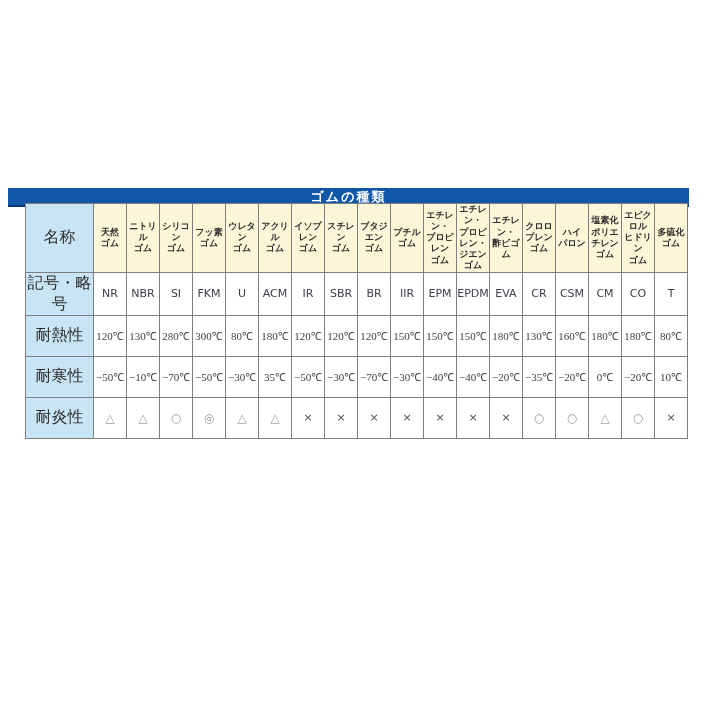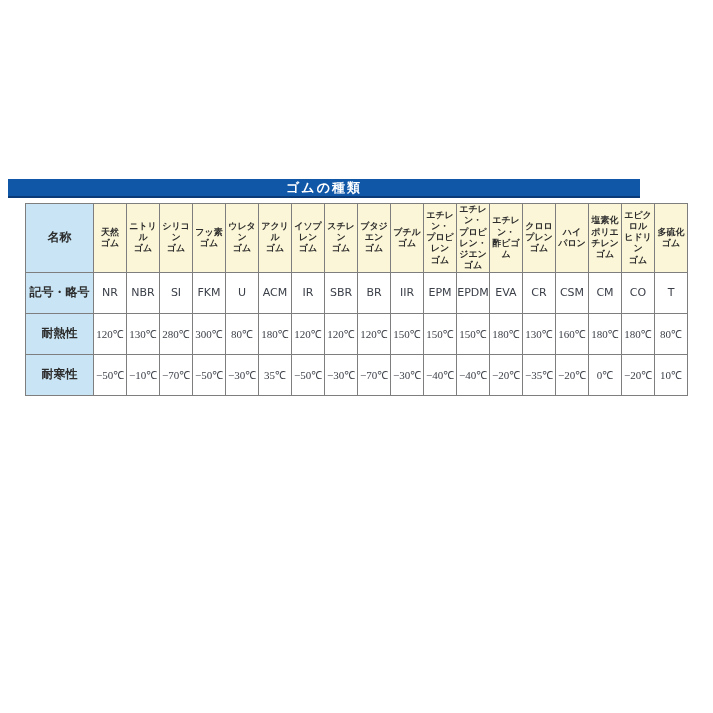--- a/index.html
+++ b/index.html
@@ -1,27 +1,27 @@
 <!DOCTYPE html>
 <html style="--title-bar: #1157a8; --title-edge: #0a3a78; --label-bg: #c9e5f5; --header-bg: #fbf6d7;"><head>
 <meta charset="utf-8">
 <style>
   html,body{margin:0;padding:0;background:#ffffff;}
   .page{position:relative;width:713px;height:713px;background:#ffffff;overflow:hidden;
         font-family:"DejaVu Sans","Liberation Sans",sans-serif;}
-  .title-bar{position:absolute;left:8px;top:179px;width:632px;height:17px;
+  .title-bar{position:absolute;left:8px;top:188px;width:681px;height:17px;
         background:var(--title-bar,#1157a8);border-bottom:2px solid var(--title-edge,#0a3a78);
         display:flex;align-items:center;justify-content:center;}
   .title-bar span{color:#ffffff;font-size:13px;font-weight:bold;letter-spacing:2px;line-height:1;}
   table.spec{position:absolute;left:25px;top:203px;width:663px;border-collapse:collapse;
         table-layout:fixed;border:1px solid #5a5a5a;}
   td{border:1px solid #7e7e7e;text-align:center;vertical-align:middle;padding:0;overflow:hidden;}
   tr{height:41px;}
   tr.first-row{height:44px;}
-  .label-cell{background:var(--label-bg,#c9e5f5);font-size:12px;font-weight:bold;color:#2d2d2d;}
+  .label-cell{background:var(--label-bg,#c9e5f5);font-size:16px;font-weight:normal;color:#2d2d2d;}
   .head-cell{background:var(--header-bg,#fbf6d7);font-size:9px;font-weight:bold;color:#2d2d2d;
         white-space:pre-line;line-height:1.25;}
   .val{font-size:11px;color:#3c4049;}
   .val.temp{letter-spacing:0;font-family:Liberation Serif, serif;}
   .val.mark{font-size:12px;color:#8f959d;}
   .val.mark-x{font-size:11px;color:#4e4e55;}
   .val.mark-tri{color:#9aa0a8;}
 </style>
 </head>
 <body>
@@ -135,15 +135,36 @@
           <td class="val temp">−30℃</td>
           <td class="val temp">−40℃</td>
           <td class="val temp">−40℃</td>
           <td class="val temp">−20℃</td>
           <td class="val temp">−35℃</td>
           <td class="val temp">−20℃</td>
           <td class="val temp">0℃</td>
           <td class="val temp">−20℃</td>
           <td class="val temp">10℃</td>
         </tr>
+        <tr>
+          <td class="label-cell">耐炎性</td>
+          <td class="val mark mark-tri">△</td>
+          <td class="val mark mark-tri">△</td>
+          <td class="val mark">○</td>
+          <td class="val mark">◎</td>
+          <td class="val mark mark-tri">△</td>
+          <td class="val mark mark-tri">△</td>
+          <td class="val mark mark-x">×</td>
+          <td class="val mark mark-x">×</td>
+          <td class="val mark mark-x">×</td>
+          <td class="val mark mark-x">×</td>
+          <td class="val mark mark-x">×</td>
+          <td class="val mark mark-x">×</td>
+          <td class="val mark mark-x">×</td>
+          <td class="val mark">○</td>
+          <td class="val mark">○</td>
+          <td class="val mark mark-tri">△</td>
+          <td class="val mark">○</td>
+          <td class="val mark mark-x">×</td>
+        </tr>
       </tbody>
   </table>
 </div>
 
 </body></html>

